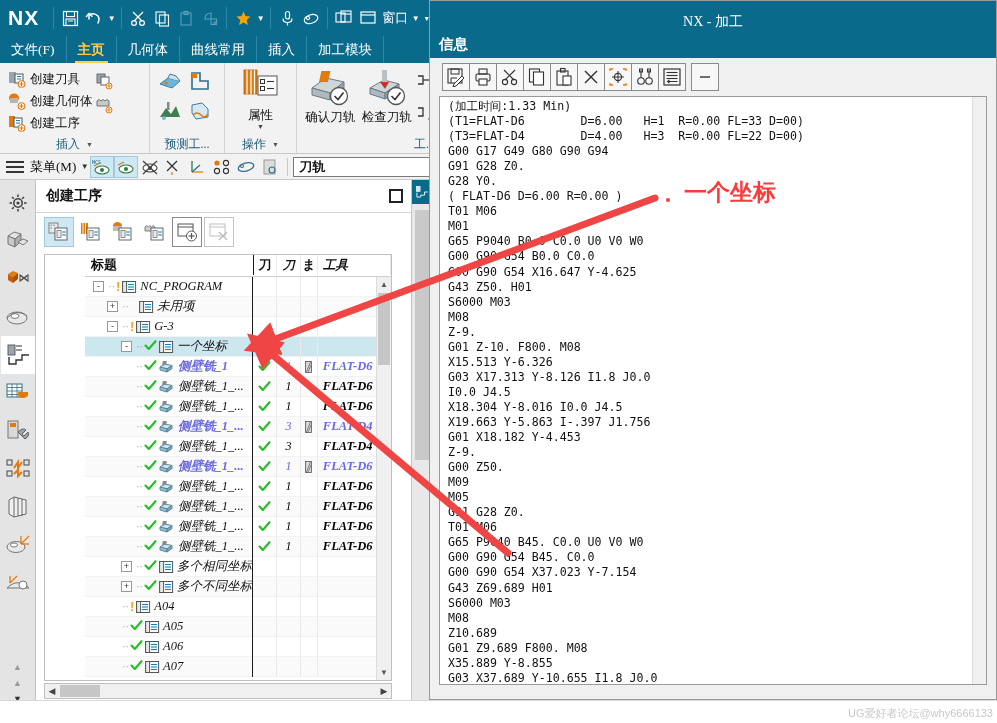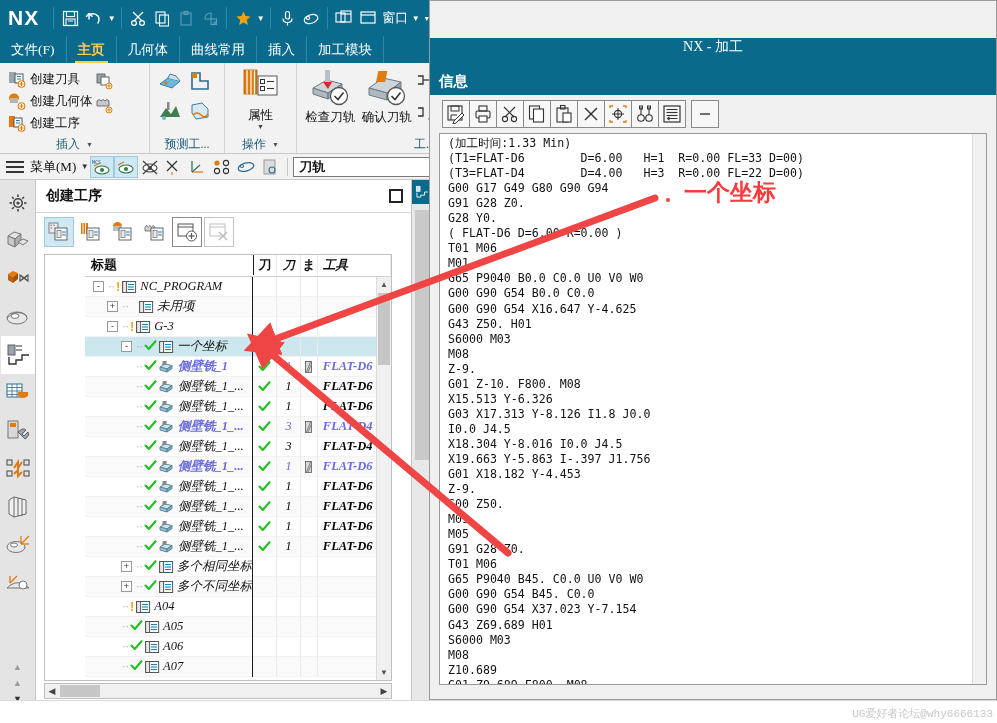--- a/index.html
+++ b/index.html
@@ -289,25 +289,24 @@
   
   #info-dialog {
     position: absolute; left: 429px; top: 0;
     width: 568px; height: 700px;
     background: #f0f0f0;
     border: 1px solid #9a9a9a;
     display: flex; flex-direction: column;
   }
   .dlg-title {
     height: 30px; background: #0a6a8c;
-    display: flex; align-items: flex-start; justify-content: center;
+    display: flex; align-items: flex-end; justify-content: center;
     color: #ffffff; font-size: 14px;
     font-family: "Liberation Serif", serif;
     position: relative;
-    margin-top: 37px;
   }
   .dlg-subtitle {
     height: 27px; background: #0a6a8c;
     display: flex; align-items: center;
     padding-left: 9px; color: #ffffff; font-size: 14.5px;
     font-weight: bold; font-family: "Liberation Serif", serif;
   }
   .dlg-toolbar {
     height: 38px; background: #f0f0f0;
     display: flex; align-items: center; padding-left: 12px;
@@ -349,21 +348,21 @@
     white-space: nowrap;
   }
   .red-dot {
     position: absolute; width: 4px; height: 4px; background: #fb3b3b; border-radius: 50%;
   }
 
   
   .watermark {
     position: absolute; right: 4px; bottom: 2px;
     color: #c8c8c8; font-size: 11px;
-    font-family: Liberation Mono, monospace;
+    font-family: Liberation Sans, sans-serif;
   }
   .bottom-bar {
     position: absolute; left: 0; bottom: 0; width: 997px; height: 23px;
     background: #ffffff; border-top: 1px solid #d8d8d8;
   }
 </style>
 </head>
 <body>
 
 <div id="app">
@@ -589,40 +588,40 @@
         <div class="rgroup-title">
           <span>操作</span>
           <span class="dd">▼</span>
         </div>
       </div>
 
       <div class="rgroup" style="width:150px">
         <div class="rgroup-content">
           <div class="rbtn-big" style="width:62px">
             <svg width="44" height="40" viewBox="0 0 44 40">
+                <path d="M4 20 L18 10 L36 14 L22 25 Z" fill="#cfd6da" stroke="#6a7a84" stroke-width="1"></path>
+                <path d="M4 20 L4 27 L22 32 L22 25 Z" fill="#aeb8bf" stroke="#6a7a84" stroke-width="1"></path>
+                <path d="M22 25 L36 14 L36 21 L22 32 Z" fill="#9aa5ad" stroke="#6a7a84" stroke-width="1"></path>
+                <rect x="14" y="3" width="9" height="11" fill="#e07b10" transform="skewX(-12)"></rect>
+                <circle cx="31" cy="28" r="8.5" fill="#fff" stroke="#555" stroke-width="1.3"></circle>
+                <path d="M26.5 28 L30 31.5 L35.5 24.5" fill="none" stroke="#333" stroke-width="1.6"></path>
+              </svg>
+            <span class="lbl">确认刀轨</span>
+          </div>
+          <div class="rbtn-big" style="width:62px">
+            <svg width="44" height="40" viewBox="0 0 44 40">
                 <path d="M5 20 L19 12 L34 16 L20 25 Z" fill="#cfd6da" stroke="#6a7a84" stroke-width="1"></path>
                 <path d="M5 20 L5 26 L20 31 L20 25 Z" fill="#aeb8bf" stroke="#6a7a84" stroke-width="1"></path>
                 <path d="M20 25 L34 16 L34 22 L20 31 Z" fill="#9aa5ad" stroke="#6a7a84" stroke-width="1"></path>
                 <rect x="17" y="2" width="5" height="13" fill="#b9bfc3"></rect>
                 <path d="M15 14 L24 14 L20 21 Z" fill="#d62a2a"></path>
                 <circle cx="31" cy="28" r="8.5" fill="#fff" stroke="#555" stroke-width="1.3"></circle>
                 <path d="M26.5 28 L30 31.5 L35.5 24.5" fill="none" stroke="#333" stroke-width="1.6"></path>
               </svg>
             <span class="lbl">检查刀轨</span>
-          </div>
-          <div class="rbtn-big" style="width:62px">
-            <svg width="44" height="40" viewBox="0 0 44 40">
-                <path d="M4 20 L18 10 L36 14 L22 25 Z" fill="#cfd6da" stroke="#6a7a84" stroke-width="1"></path>
-                <path d="M4 20 L4 27 L22 32 L22 25 Z" fill="#aeb8bf" stroke="#6a7a84" stroke-width="1"></path>
-                <path d="M22 25 L36 14 L36 21 L22 32 Z" fill="#9aa5ad" stroke="#6a7a84" stroke-width="1"></path>
-                <rect x="14" y="3" width="9" height="11" fill="#e07b10" transform="skewX(-12)"></rect>
-                <circle cx="31" cy="28" r="8.5" fill="#fff" stroke="#555" stroke-width="1.3"></circle>
-                <path d="M26.5 28 L30 31.5 L35.5 24.5" fill="none" stroke="#333" stroke-width="1.6"></path>
-              </svg>
-            <span class="lbl">确认刀轨</span>
           </div>
           <div class="stack-col" style="padding-top:4px">
             <div class="icon-cell" style="height:32px">
               <svg width="26" height="26" viewBox="0 0 26 26">
                   <path d="M3 3 L8 3 L8 11 L3 11" fill="none" stroke="#333" stroke-width="1.3"></path>
                   <path d="M14 3 L19 3 L19 11 L14 11" fill="none" stroke="#333" stroke-width="1.3"></path>
                   <line x1="8" y1="7" x2="14" y2="7" stroke="#333" stroke-width="1.3"></line>
                   <path d="M16 4 L19 7 L16 10" fill="none" stroke="#333" stroke-width="1.3"></path>
                 </svg>
             </div>

